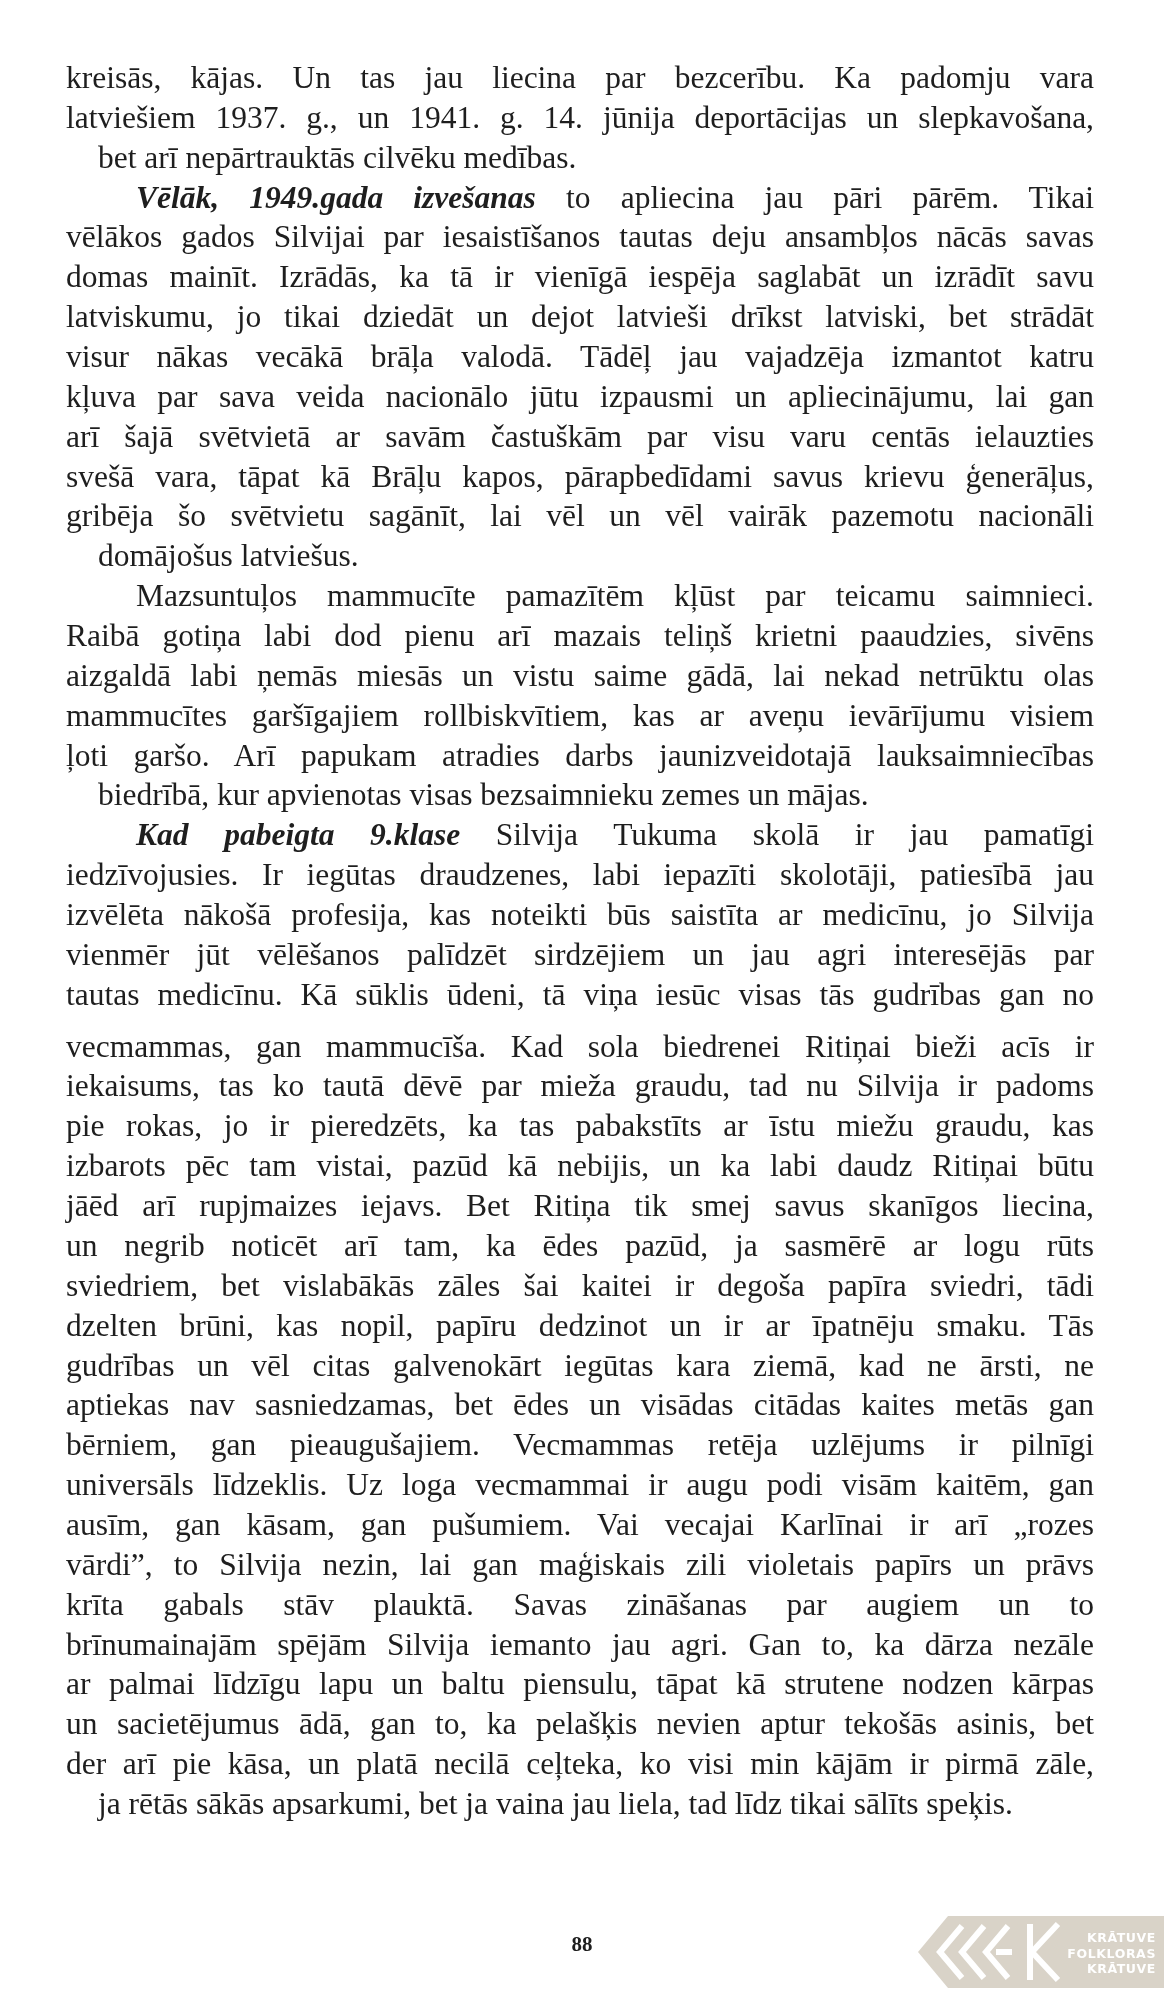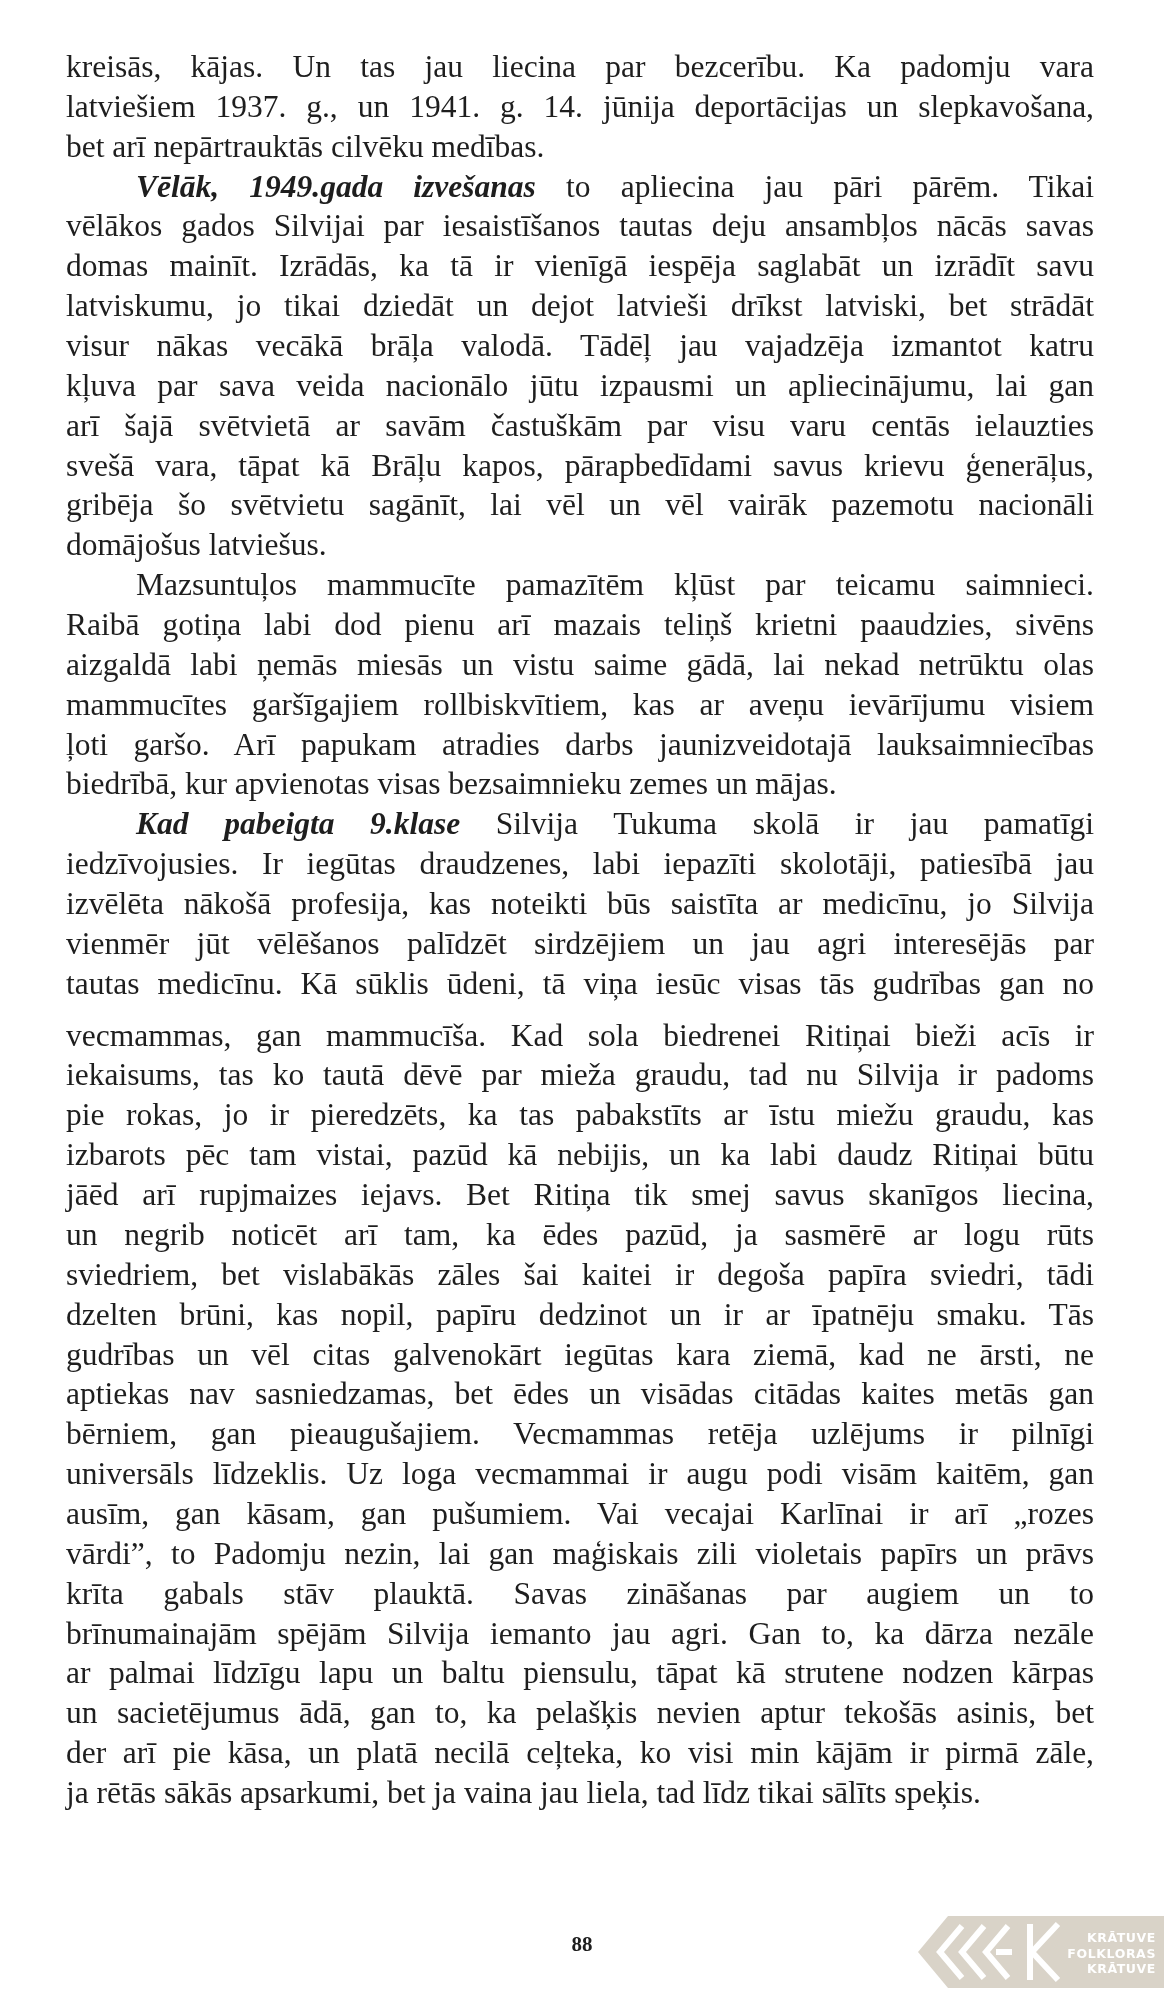--- a/index.html
+++ b/index.html
@@ -2,35 +2,35 @@
 <html><head>
   <meta charset="utf-8">
   <style>
     html, body { margin: 0; padding: 0; background: #ffffff; }
     body { width: 1165px; height: 2000px; position: relative; overflow: hidden; }
     .page {
       position: absolute; left: 0; top: 0; width: 1165px; height: 2000px;
       background: #ffffff;
     }
     .text-block {
-      position: absolute; left: 66px; top: 47px; width: 1028px;
+      position: absolute; left: 66px; top: 58px; width: 1028px;
       font-family: "Liberation Serif", "DejaVu Serif", serif;
       font-size: 31.5px;
       color: #1e1e1e;
     }
     .line {
       display: block;
       height: 39.86px;
       line-height: 39.86px;
       white-space: nowrap;
       text-align: justify;
       text-align-last: justify;
       overflow: visible;
     }
-    .line.last { text-align-last: left; }
+    .line.last { text-align-last: left; margin-left: 32px; }
     .line.indent { padding-left: 70px; }
     .lead { font-weight: bold; font-style: italic; }
     .page-number {
       position: absolute; left: 552px; top: 1932px; width: 60px;
       text-align: center;
       font-family: "Liberation Serif", "DejaVu Serif", serif;
       font-weight: bold; font-size: 21px; color: #1e1e1e;
     }
     .logo {
       position: absolute; left: 918px; top: 1916px; width: 246px; height: 72px;
@@ -86,21 +86,21 @@
         <div class="line" style="white-space: normal; word-spacing: 0px;"><span>izbarots pēc tam vistai, pazūd kā nebijis, un ka labi daudz Ritiņai būtu</span></div>
         <div class="line" style="white-space: normal; word-spacing: 0px;"><span>jāēd arī rupjmaizes iejavs. Bet Ritiņa tik smej savus skanīgos liecina,</span></div>
         <div class="line" style="white-space: normal; word-spacing: 0px;"><span>un negrib noticēt arī tam, ka ēdes pazūd, ja sasmērē ar logu rūts</span></div>
         <div class="line" style="white-space: normal; word-spacing: 0px;"><span>sviedriem, bet vislabākās zāles šai kaitei ir degoša papīra sviedri, tādi</span></div>
         <div class="line" style="white-space: normal; word-spacing: 0px;"><span>dzelten brūni, kas nopil, papīru dedzinot un ir ar īpatnēju smaku. Tās</span></div>
         <div class="line" style="white-space: normal; word-spacing: 0px;"><span>gudrības un vēl citas galvenokārt iegūtas kara ziemā, kad ne ārsti, ne</span></div>
         <div class="line" style="white-space: normal; word-spacing: 0px;"><span>aptiekas nav sasniedzamas, bet ēdes un visādas citādas kaites metās gan</span></div>
         <div class="line" style="white-space: normal; word-spacing: 0px;"><span>bērniem, gan pieaugušajiem. Vecmammas retēja uzlējums ir pilnīgi</span></div>
         <div class="line" style="white-space: normal; word-spacing: 0px;"><span>universāls līdzeklis. Uz loga vecmammai ir augu podi visām kaitēm, gan</span></div>
         <div class="line" style="white-space: normal; word-spacing: 0px;"><span>ausīm, gan kāsam, gan pušumiem. Vai vecajai Karlīnai ir arī „rozes</span></div>
-        <div class="line" style="white-space: normal; word-spacing: 0px;"><span>vārdi”, to Padomju nezin, lai gan maģiskais zili violetais papīrs un prāvs</span></div>
+        <div class="line" style="white-space: normal; word-spacing: 0px;"><span>vārdi”, to Silvija nezin, lai gan maģiskais zili violetais papīrs un prāvs</span></div>
         <div class="line" style="white-space: normal; word-spacing: 0px;"><span>krīta gabals stāv plauktā. Savas zināšanas par augiem un to</span></div>
         <div class="line" style="white-space: normal; word-spacing: 0px;"><span>brīnumainajām spējām Silvija iemanto jau agri. Gan to, ka dārza nezāle</span></div>
         <div class="line" style="white-space: normal; word-spacing: 0px;"><span>ar palmai līdzīgu lapu un baltu piensulu, tāpat kā strutene nodzen kārpas</span></div>
         <div class="line" style="white-space: normal; word-spacing: 0px;"><span>un sacietējumus ādā, gan to, ka pelašķis nevien aptur tekošās asinis, bet</span></div>
         <div class="line" style="white-space: normal; word-spacing: 0px;"><span>der arī pie kāsa, un platā necilā ceļteka, ko visi min kājām ir pirmā zāle,</span></div>
         <div class="line last" style="white-space: normal; word-spacing: 0px;"><span>ja rētās sākās apsarkumi, bet ja vaina jau liela, tad līdz tikai sālīts speķis.</span></div>
       </div>
     </div>
 
   <div class="page-number">88</div>

